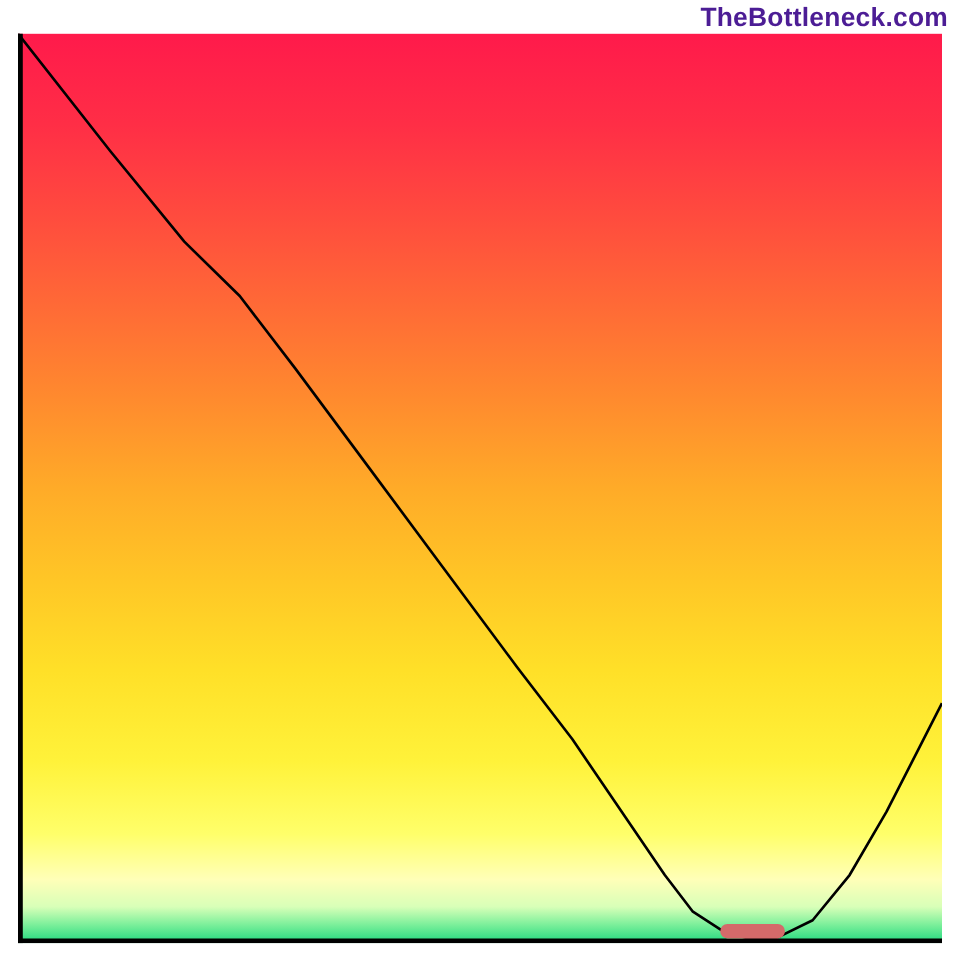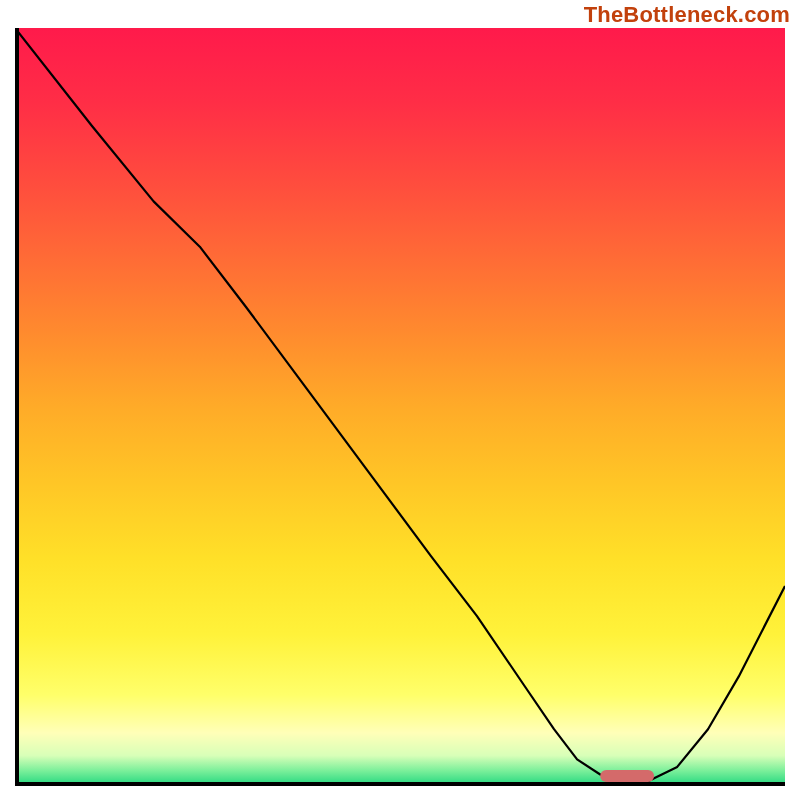--- a/index.html
+++ b/index.html
@@ -14,21 +14,21 @@
     position: relative;
     width: 800px;
     height: 800px;
   }
   .watermark {
     position: absolute;
     top: 2px;
     right: 10px;
     font-size: 22px;
     font-weight: bold;
-    color: #c2410c;
+    color: #4c1d95;
     letter-spacing: 0.2px;
   }
   .plot {
     position: absolute;
     left: 15px;
     top: 28px;
     width: 770px;
     height: 758px;
   }
   .plot svg {

